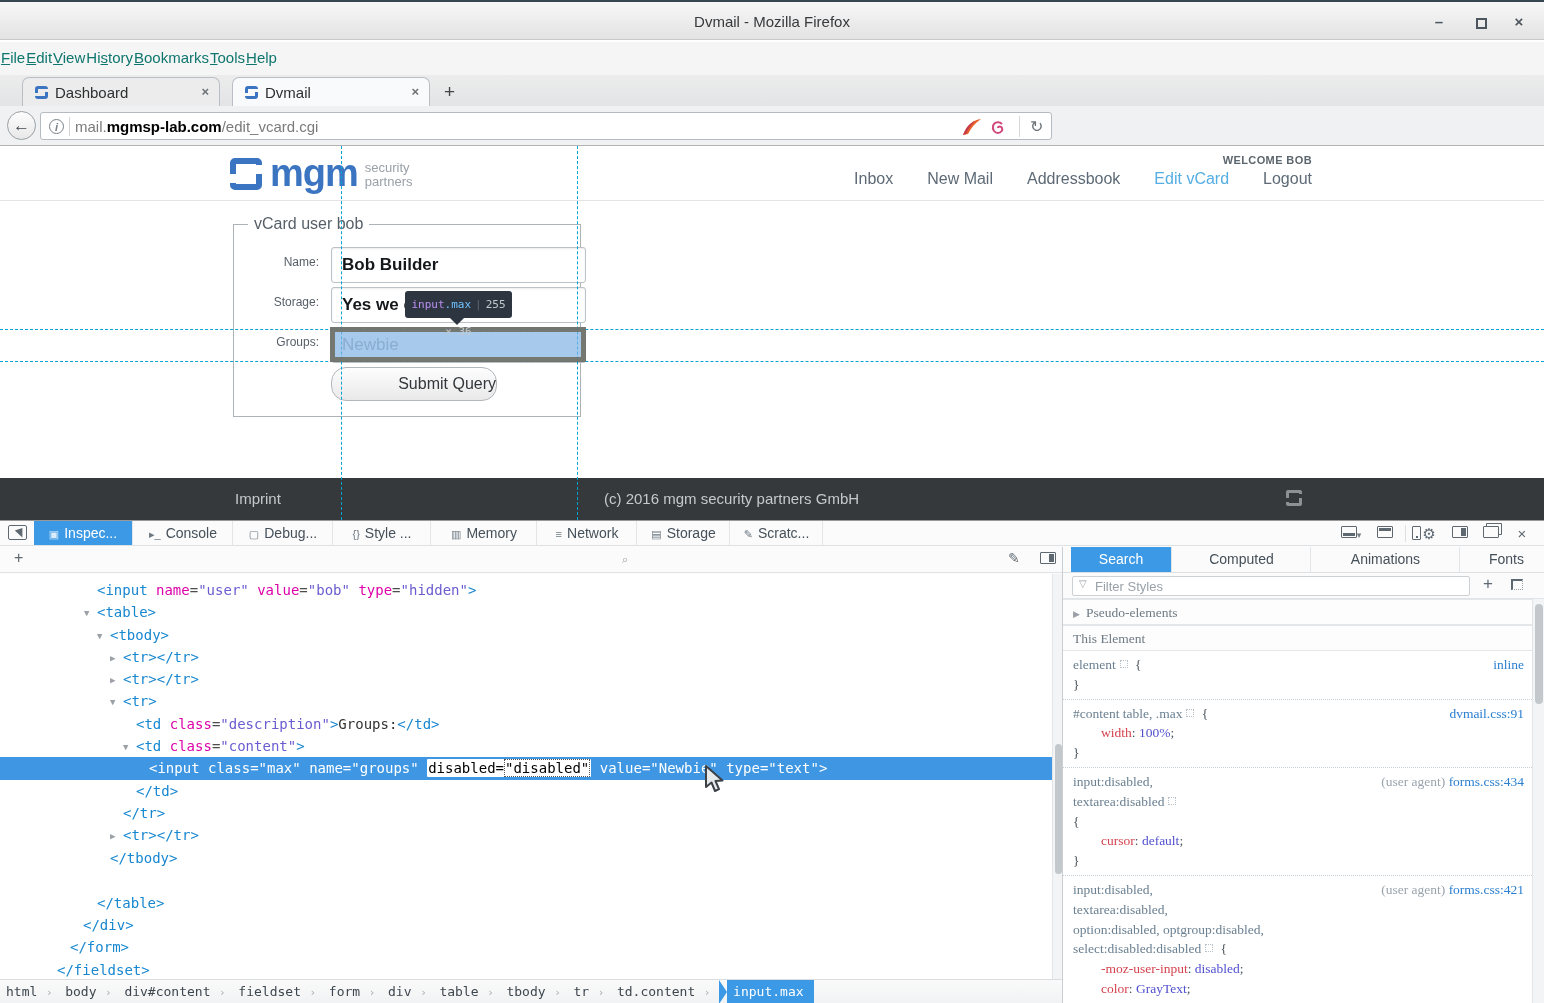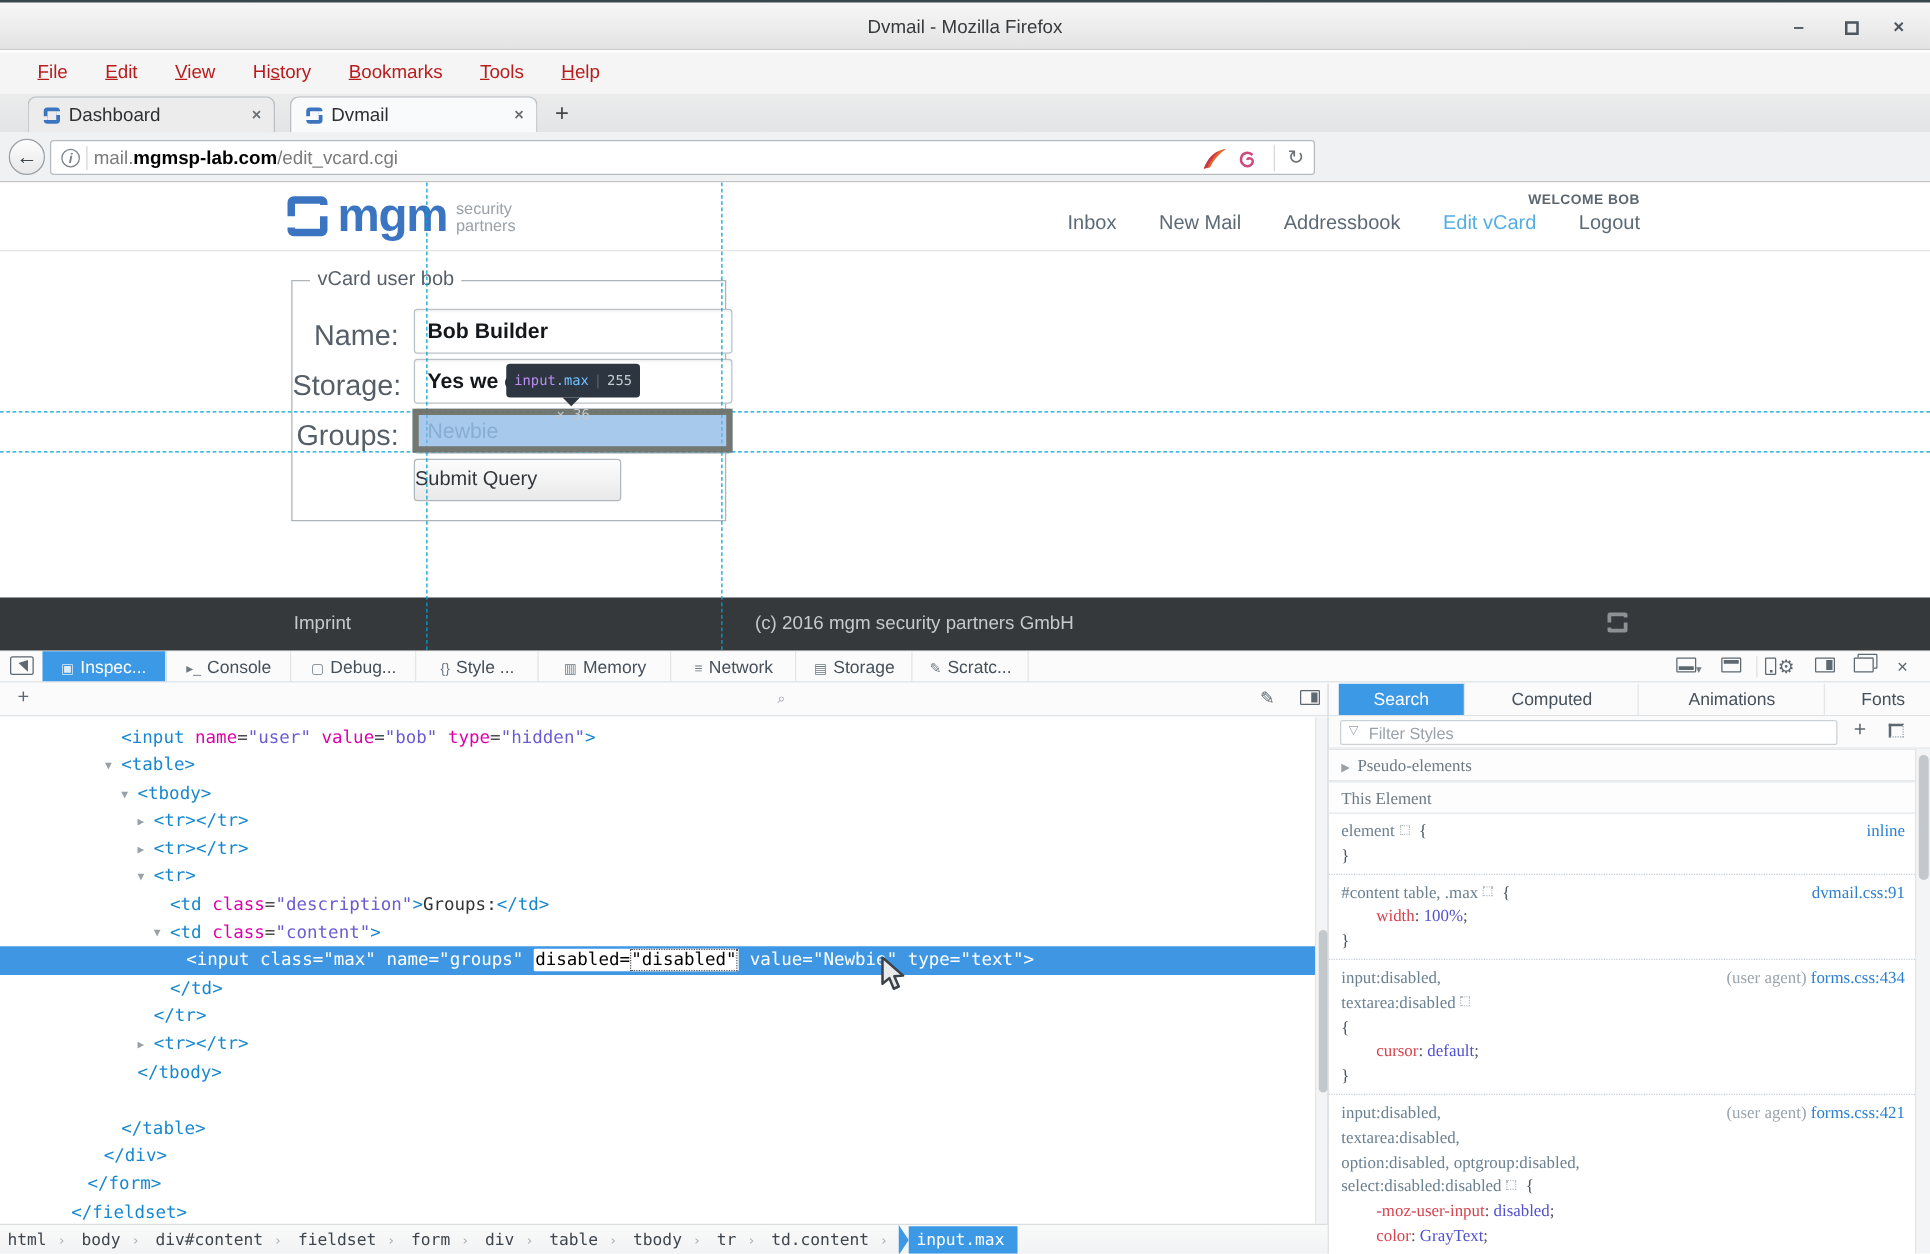--- a/index.html
+++ b/index.html
@@ -10,21 +10,21 @@
   
   #titlebar { position:absolute; left:0; top:0; width:1544px; height:40px;
     background:linear-gradient(#f7f7f7,#e3e3e3); border-top:2px solid #37474f; border-bottom:1px solid #c9c9c9;}
   #title { position:absolute; left:0; right:0; top:11px; text-align:center; font-size:15px; color:#37393b; }
   .winbtn { position:absolute; top:10px; width:26px; height:20px; text-align:center; color:#4d565e;
     font-size:15px; font-weight:bold; line-height:20px; cursor:default;}
   #btn-min{ right:92px; } #btn-max{ right:50px; } #btn-close{ right:12px; }
   #btn-max i { display:inline-block; width:11px; height:11px; border:2px solid #4d565e; vertical-align:middle;}
 
   #menubar { position:absolute; left:0; top:42px; width:1544px; height:33px; background:#f5f5f5; }
-  .menu-item { display:inline-block; margin-left:30px; margin-top:7px; font-size:15px; color:#b91c1c; }
+  .menu-item { display:inline-block; margin-left:1px; margin-top:7px; font-size:15px; color:#0f766e; }
   .menu-item u { text-decoration:underline; }
 
   #tabbar { position:absolute; left:0; top:75px; width:1544px; height:31px;
     background:linear-gradient(#ececec,#e2e4e6); }
   .tab { position:absolute; top:2px; height:29px; width:198px; border:1px solid #b9bfc4; border-bottom:none;
     border-radius:7px 7px 0 0; background:#ececec; font-size:15px; color:#2d2f31; }
   .tab.active { background:#f9fafb; }
   .tab .fav { position:absolute; left:12px; top:8px; }
   .tab .tlabel { position:absolute; left:32px; top:6px; }
   .tab .tclose { position:absolute; right:10px; top:6px; color:#6b7075; font-size:13px; font-weight:bold; }
@@ -71,28 +71,28 @@
   #logo-text { font-size:38px; font-weight:bold; color:#3b74c0; letter-spacing:-1px; margin-left:8px;}
   #logo-sub { display:inline-block; margin-left:7px; font-size:13px; color:#9aa1a8; line-height:14px; vertical-align:0px;}
   #welcome { position:absolute; right:232px; top:8px; font-size:11px; font-weight:bold; color:#5c666f; letter-spacing:0.4px;}
   #mainnav { position:absolute; right:232px; top:24px; font-size:16px; color:#5d6a76; }
   .nav-item { display:inline-block; margin-left:34px; color:#5d6a76; }
   .nav-item.active { color:#54aee3; }
 
   #vcard-fieldset { position:absolute; left:233px; top:78px; width:348px; height:193px;
     border:1px solid #adb2b6; }
   #legend { position:absolute; left:14px; top:-10px; background:#fff; padding:0 6px; font-size:16px; color:#565f68;}
-  .form-label { position:absolute; width:85px; text-align:right; font-size:23px; color:#565f68; }
+  .form-label { position:absolute; width:85px; text-align:right; font-size:12px; color:#565f68; }
   .tinput { position:absolute; left:97px; width:255px; height:36px; border:1px solid #bcc1c5; border-radius:3px;
     background:#fff; box-shadow:inset 0 1px 2px rgba(0,0,0,0.08); font-size:17px; font-weight:bold; color:#15181b;
     line-height:34px; padding-left:10px; }
   #groups-input { background:#f0f0f0; color:#9aa2aa; font-weight:normal; }
   #submit-btn { position:absolute; left:97px; top:142px; width:166px; height:34px;
-    border:1px solid #b2b7bb; border-radius:3px; background:linear-gradient(#fdfdfd,#e9e9e9);
-    font-size:16px; color:#33373b; text-align:left; line-height:32px; }
+    border:1px solid #b2b7bb; border-radius:15px; background:linear-gradient(#fdfdfd,#e9e9e9);
+    font-size:16px; color:#33373b; text-align:right; line-height:32px; }
 
   #pagefooter { position:absolute; left:0; top:332px; width:1544px; height:42px; background:#35393c; }
   #footer-imprint { position:absolute; left:235px; top:12px; font-size:15px; color:#c6c9cb; }
   #footer-copy { position:absolute; left:604px; top:12px; font-size:15px; color:#c6c9cb; }
   #footer-logo { position:absolute; left:1286px; top:12px; width:16px; height:16px; background:#35393c;}
   #footer-logo .b1{ position:absolute; inset:0; border:3px solid #8d9194; border-radius:2px;}
   #footer-logo .g1{ position:absolute; right:-1px; top:4px; width:5px; height:4px; background:#35393c;}
   #footer-logo .g2{ position:absolute; left:-1px; bottom:4px; width:5px; height:4px; background:#35393c;}
 
   

